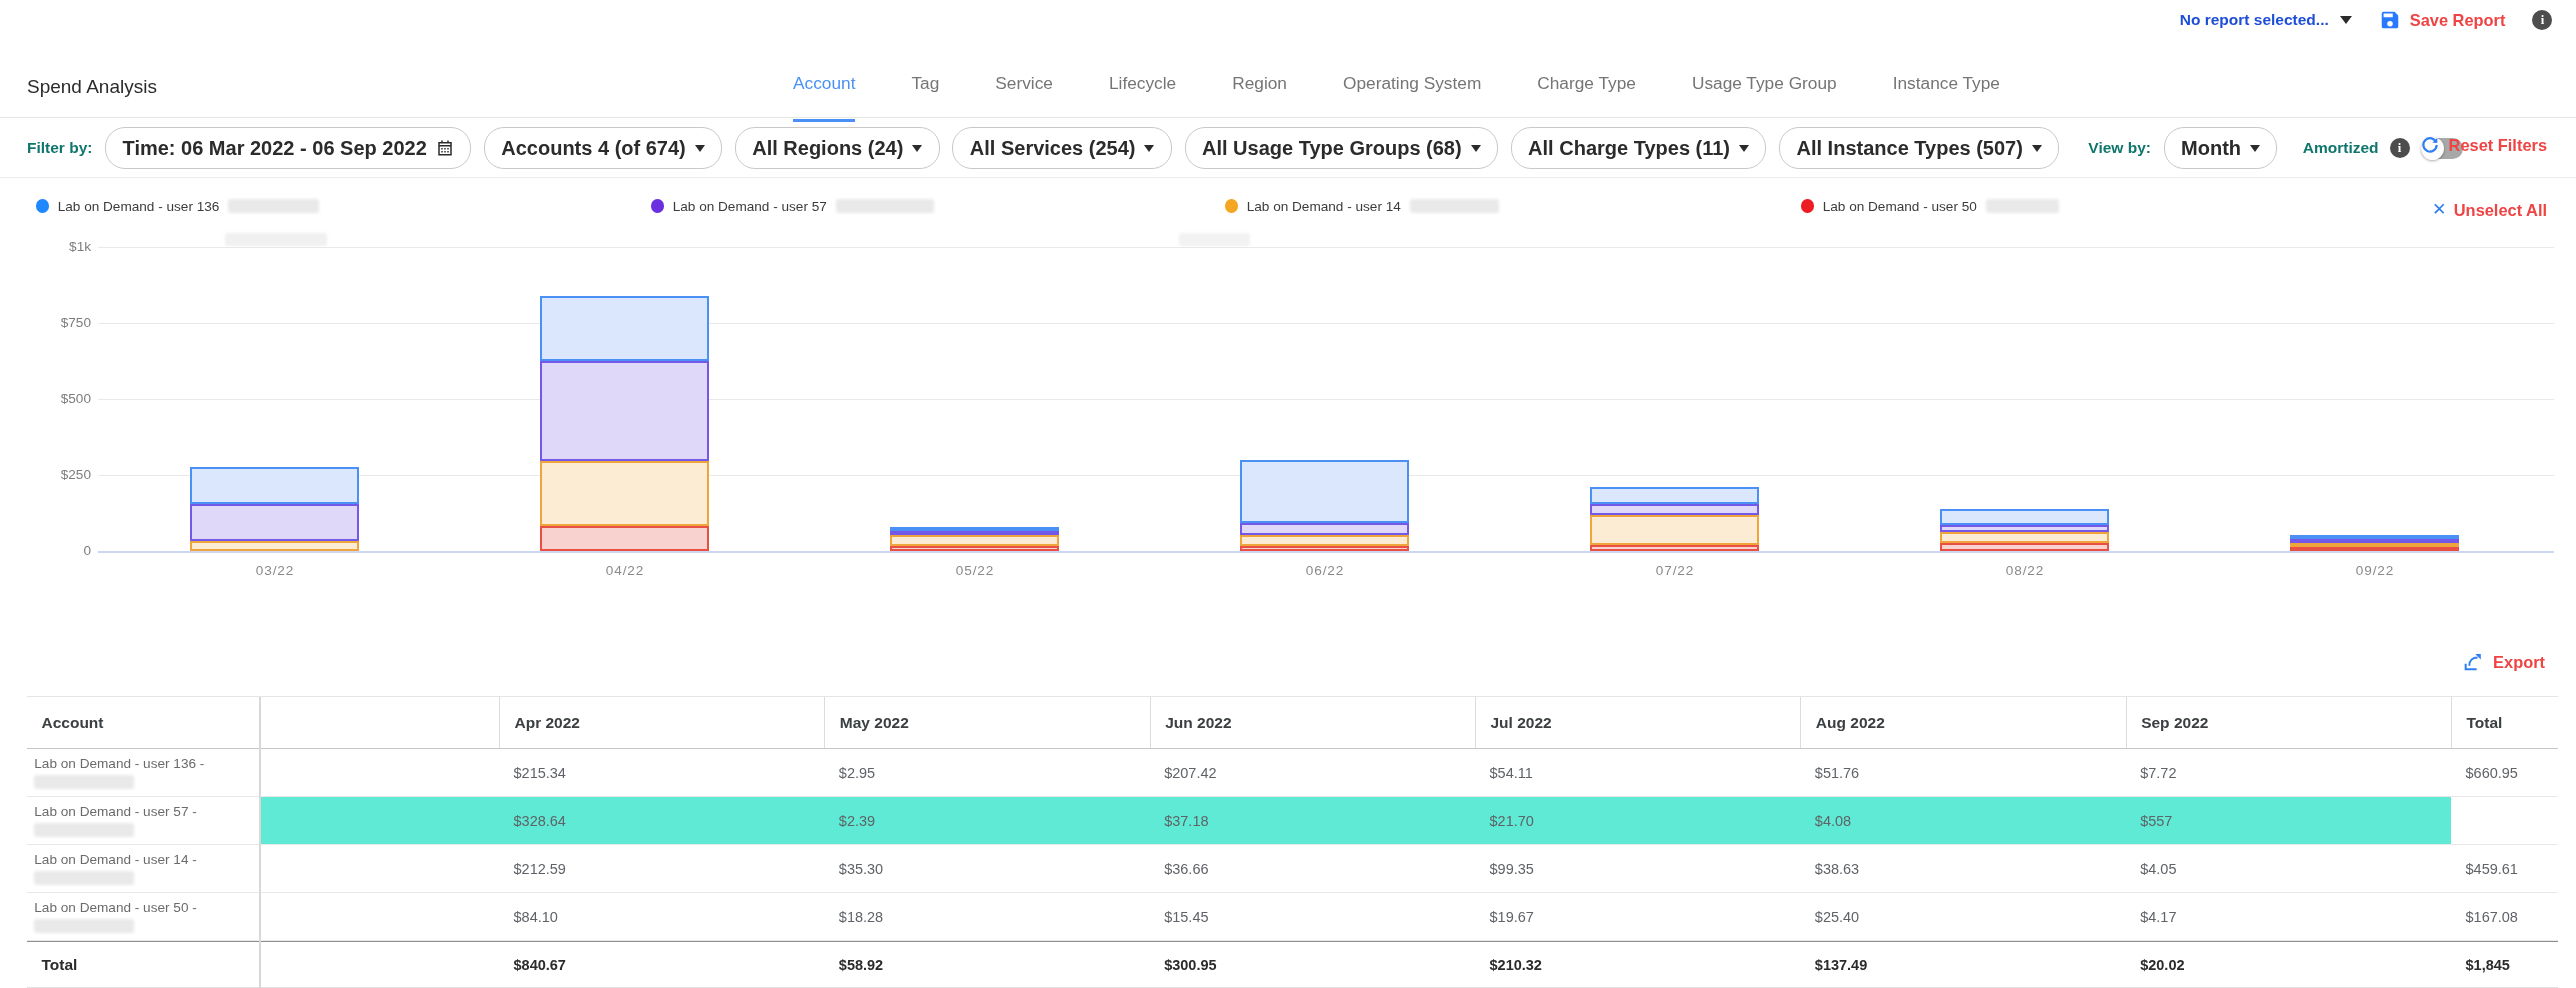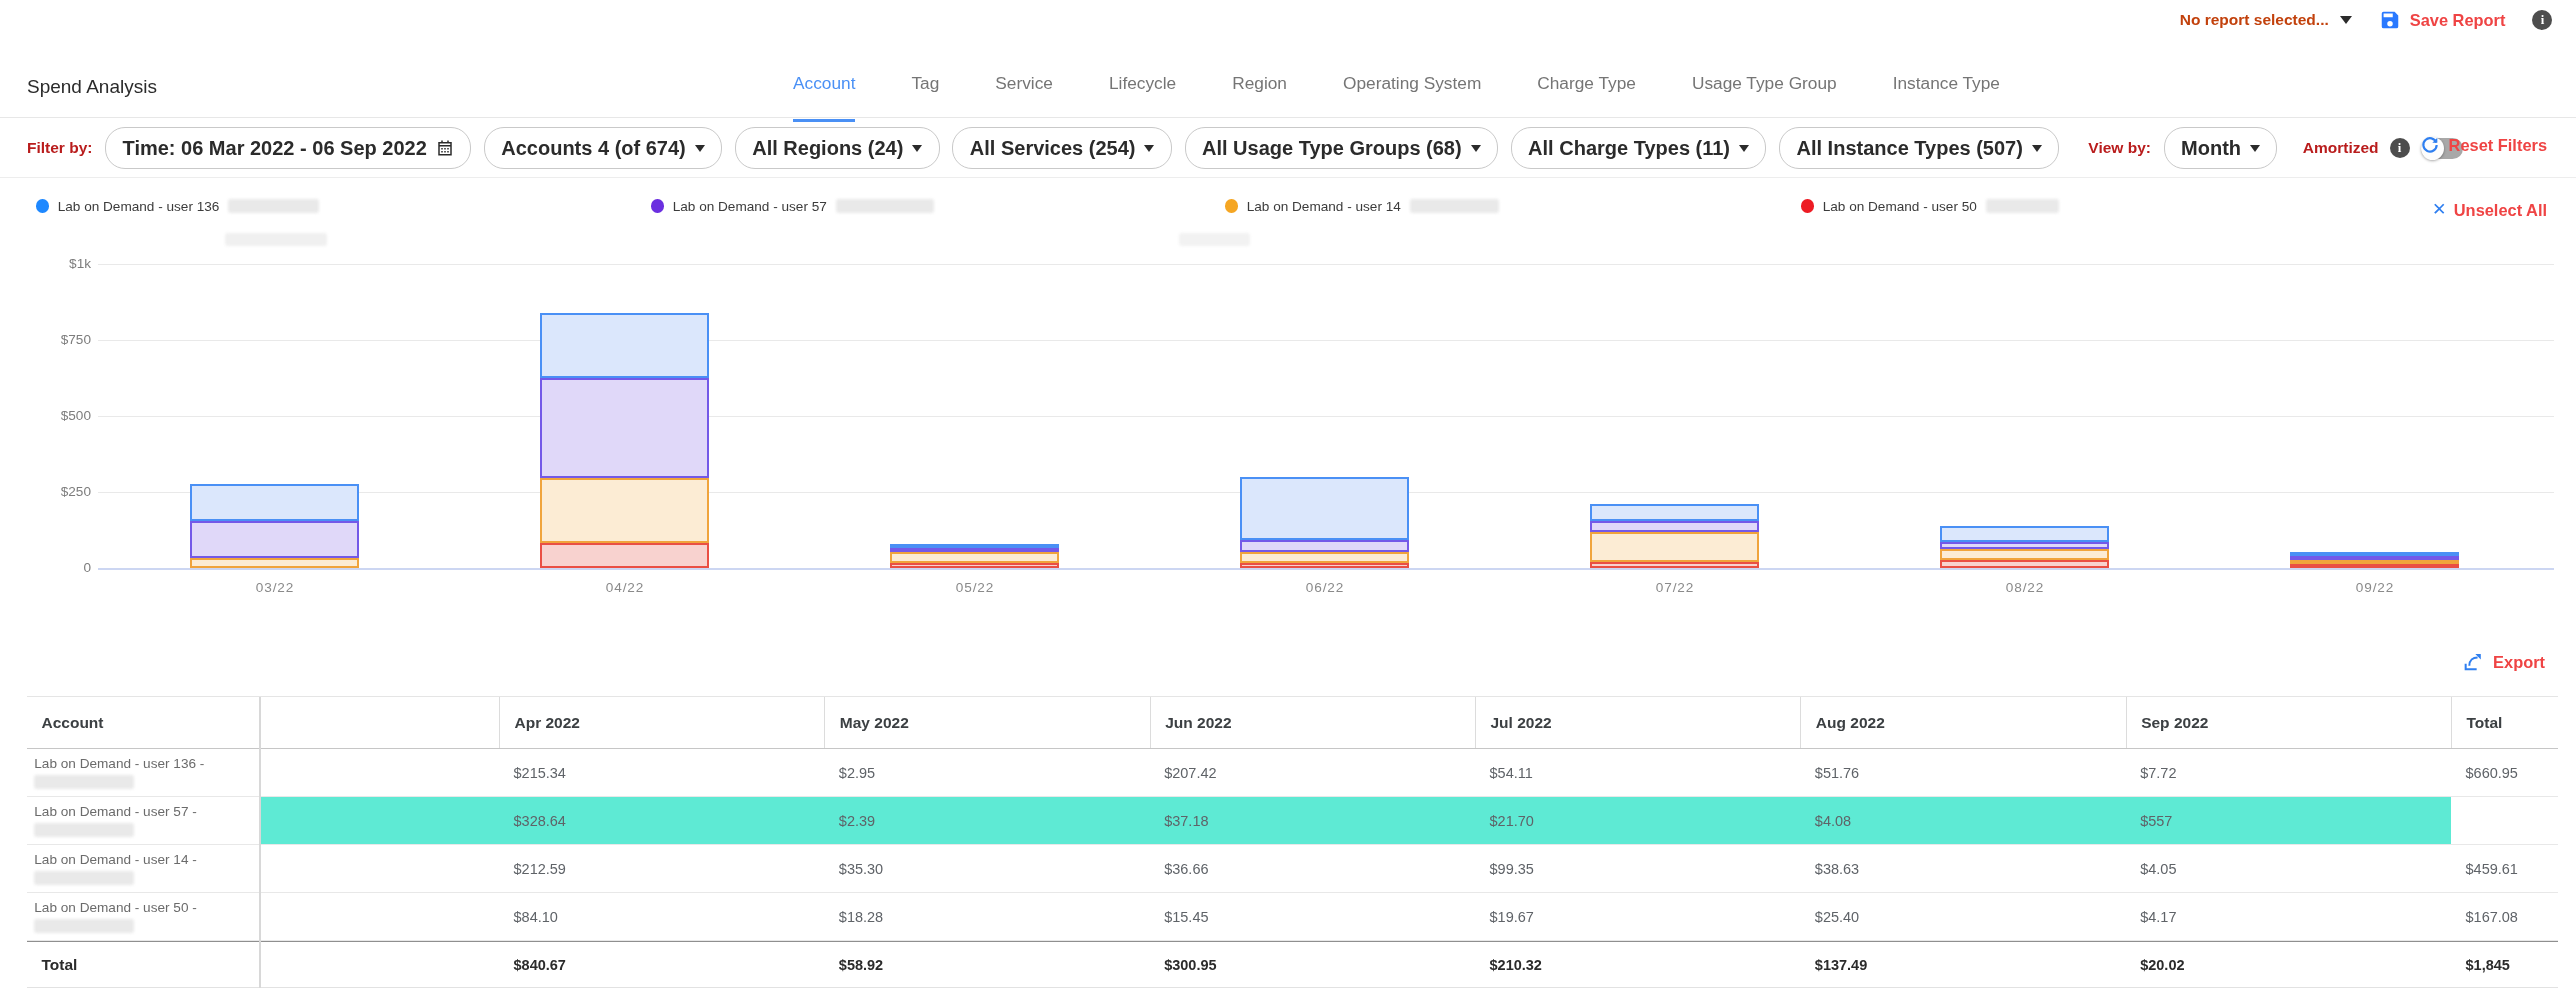--- a/index.html
+++ b/index.html
@@ -2,57 +2,57 @@
 <html style="font-size:14.5px"><head>
 <meta charset="utf-8">
 <style>
   html,body{margin:0;padding:0;background:#fff;}
   body{width:2576px;height:989px;overflow:hidden;position:relative;
        font-family:"Liberation Sans","DejaVu Sans",sans-serif;color:#333;}
   .abs{position:absolute;}
 
   
   #topbar{top:9px;right:23.6px;display:flex;align-items:center;gap:27px;}
-  #report-selector{display:flex;align-items:center;gap:11px;font-size:15.5px;font-weight:bold;color:#c2410c;cursor:pointer;}
+  #report-selector{display:flex;align-items:center;gap:11px;font-size:15.5px;font-weight:bold;color:#1d4ed8;cursor:pointer;}
   .caret{width:0;height:0;border-left:6.4px solid transparent;border-right:6.4px solid transparent;border-top:8.2px solid #2b2b2b;}
   #save-group{display:flex;align-items:center;gap:9px;cursor:pointer;}
   .blue-link{color:#ef4444;font-weight:bold;font-size:16.4px;}
   .info-icon{width:20px;height:20px;border-radius:50%;background:#4d4d4d;color:#fff;font-size:12.7px;font-weight:bold;
              display:inline-flex;align-items:center;justify-content:center;font-family:"Liberation Serif",serif;}
 
   
   #page-title{left:27px;top:76px;font-size:19px;color:#2b2b2b;}
   #tabs{left:793px;top:73px;display:flex;gap:56px;}
   .tab{font-size:17.3px;color:#757575;padding-bottom:24.5px;cursor:pointer;white-space:nowrap;}
   .tab.active{color:#4a90f5;border-bottom:3.6px solid #4a90f5;}
   .hline{left:0;width:2576px;height:0;border-top:1.8px solid #e7e7e7;}
 
   
   #filter-row{left:0;top:119px;width:2576px;height:58px;display:flex;align-items:center;padding-left:27px;box-sizing:border-box;gap:12.7px;}
-  .flabel{font-size:15.5px;font-weight:bold;color:#b91c1c;white-space:nowrap;}
+  .flabel{font-size:15.5px;font-weight:bold;color:#0f766e;white-space:nowrap;}
   .pill{display:flex;align-items:center;gap:9px;border:1.8px solid #c9c9c9;border-radius:20px;background:#fff;
         padding:8.2px 16.4px;font-size:20px;font-weight:bold;color:#2b2b2b;white-space:nowrap;cursor:pointer;}
   .pill .caret{border-left-width:5.5px;border-right-width:5.5px;border-top-width:7.3px;}
   #amortized-group{display:flex;align-items:center;gap:11px;margin-left:12.7px;}
   #amortized-toggle{width:42px;height:21px;border-radius:11px;background:#a8a8a8;position:relative;cursor:pointer;}
   #amortized-toggle .knob{position:absolute;left:0;top:-0.9px;width:23px;height:23px;border-radius:50%;background:#fdfdfd;
         box-shadow:0 0.9px 2.7px rgba(0,0,0,.35);}
   #reset-filters{position:absolute;right:29px;top:135px;display:flex;align-items:flex-end;gap:9px;cursor:pointer;}
 
   
   #legend{left:0;top:186px;width:2576px;height:65px;}
   .legend-item{position:absolute;top:12.7px;display:flex;align-items:center;gap:9px;cursor:pointer;}
   .legend-dot{width:12.7px;height:13.6px;border-radius:50%;}
   .legend-label{font-size:13.6px;color:#3c3c3c;}
   .redact{background:#e9e9e9;border-radius:2.7px;filter:blur(1.4px);}
   #unselect-all{position:absolute;right:29px;top:14.5px;display:flex;align-items:center;gap:7.3px;cursor:pointer;}
   #unselect-all .x{font-size:17.3px;font-weight:bold;color:#2f7ff0;line-height:1;}
 
   
-  #chart{left:0;top:255px;width:2576px;height:364px;}
+  #chart{left:0;top:238px;width:2576px;height:364px;}
   .gridline{position:absolute;left:98px;right:22px;height:0.9px;background:#e9e9e9;}
   .baseline{position:absolute;left:98px;right:22px;height:1.8px;background:#ccd6f2;}
   .ytick{position:absolute;left:18px;width:73px;text-align:right;font-size:13.6px;color:#7d7d7d;}
   .xtick{position:absolute;top:325px;width:350px;text-align:center;font-size:13.6px;color:#8a8a8a;letter-spacing:0.9px;}
   .bar{position:absolute;bottom:51px;width:169px;display:flex;flex-direction:column-reverse;}
   .seg{width:100%;box-sizing:border-box;border-width:2.3px;border-style:solid;}
 
   
   #export-btn{position:absolute;right:31px;top:651px;display:flex;align-items:center;gap:9px;cursor:pointer;}
 

